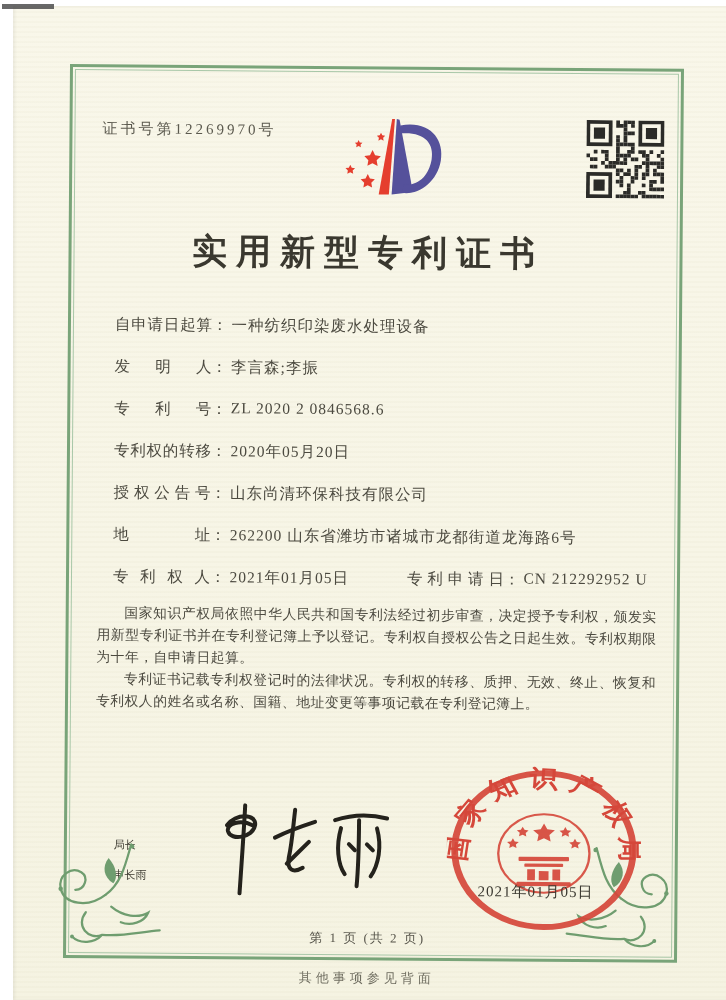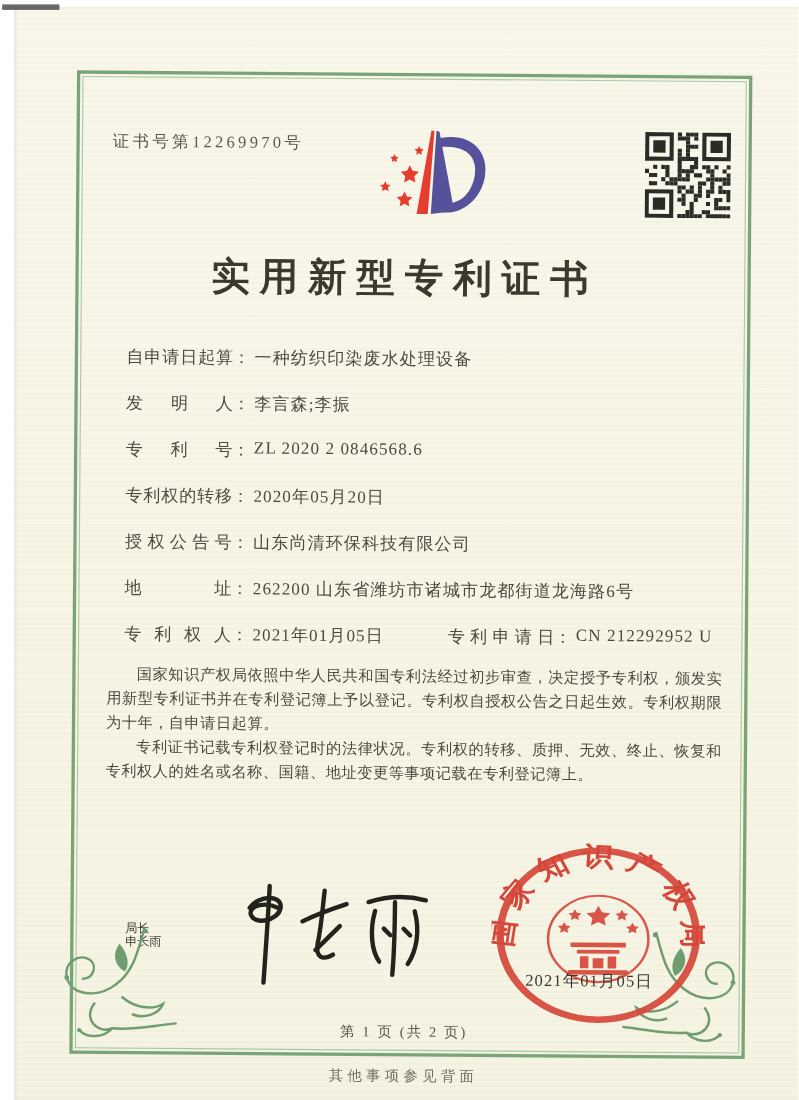--- a/index.html
+++ b/index.html
@@ -35,21 +35,21 @@
   .flabel{display:inline-block;width:97px;text-align:justify;text-align-last:justify;}
   .fcolon{margin:0 4px 0 0;}
   .fvalue{letter-spacing:1px;}
   .pair2{margin-left:58px;display:flex;}
 
   .paras{left:88px;top:596px;width:560px;font-size:13.8px;line-height:22px;
          color:#4c4a40;text-align:justify;}
   .paras p{margin:0;text-indent:2em;letter-spacing:0.5px;}
 
   .signer{left:107px;top:833px;font-size:11px;color:#3b392f;line-height:1;}
-  .signer .name{margin-top:1px;}
+  .signer .name{margin-top:19px;}
 
   .signature{left:200px;top:788px;width:205px;height:105px;}
 
   .seal{left:440px;top:757px;width:194px;height:167px;z-index:2;}
   .seal svg{width:100%;height:100%;}
   .seal-date{left:436px;top:873px;width:186px;text-align:center;font-size:15px;
              letter-spacing:1px;color:#3a3830;z-index:3;}
 
   .page-no{left:57px;top:921px;width:608px;text-align:center;font-size:13px;
            letter-spacing:2px;color:#56544a;}

